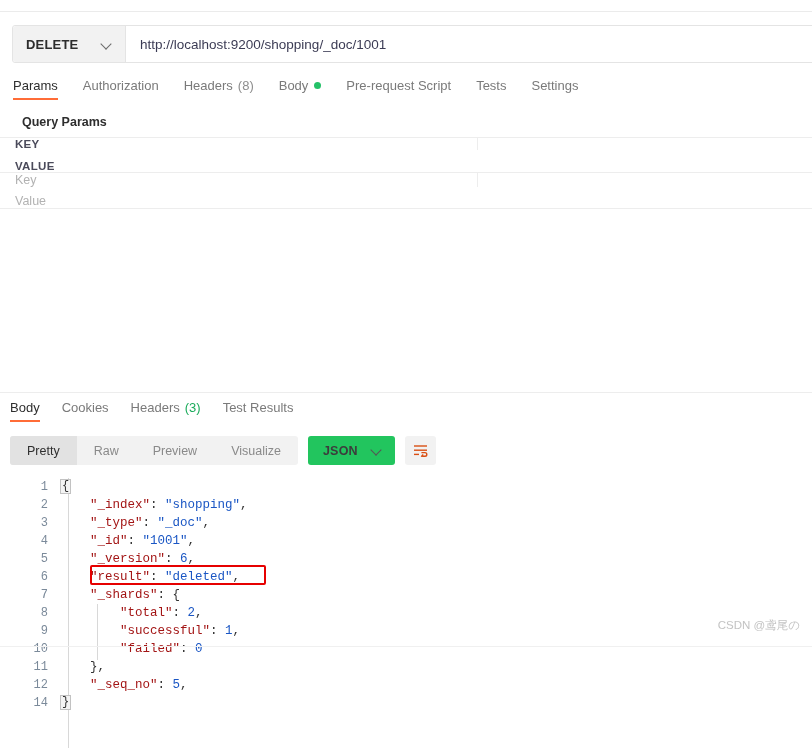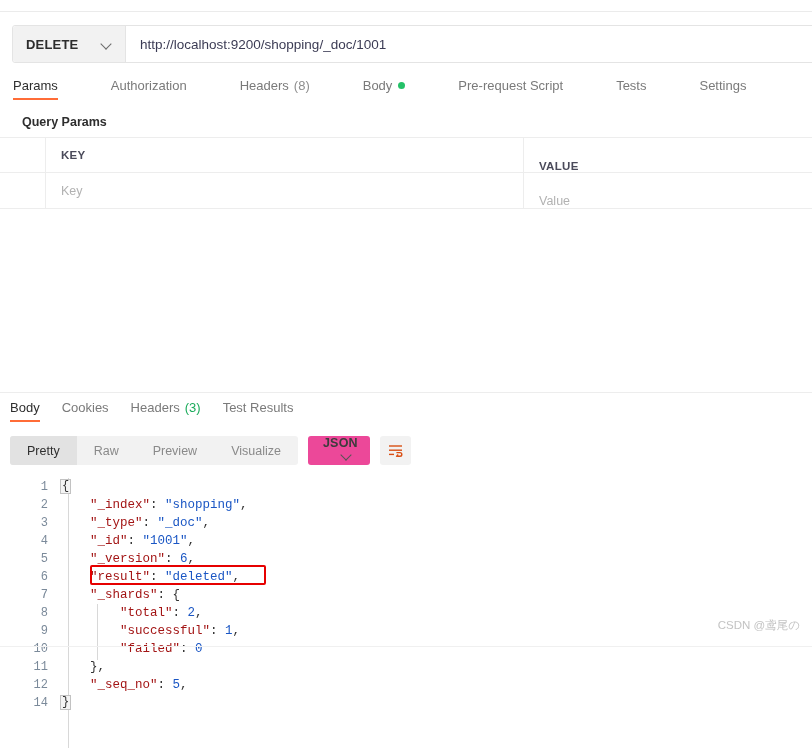--- a/index.html
+++ b/index.html
@@ -81,21 +81,20 @@
     white-space: nowrap;
   }
 
   
   .req-tabs {
     position: absolute;
     left: 0; top: 78px;
     width: 812px; height: 27px;
     display: flex;
     align-items: flex-start;
-    gap: 28px;
   }
   .tab {
     position: relative;
     font-size: 13px;
     color: #7a7a7a;
     padding: 0 0 7px 0;
     margin-right: 25px;
     cursor: pointer;
     white-space: nowrap;
     display: flex;
@@ -133,20 +132,21 @@
   .ptable {
     position: absolute;
     left: 0; top: 137px;
     width: 812px;
   }
   .prow {
     display: flex;
     height: 36px;
     border-top: 1px solid #ededed;
     border-bottom: 1px solid #ededed;
+    flex-direction: column;
   }
   .prow + .prow { border-top: none; }
   .pcell-check {
     width: 46px;
     border-right: 1px solid #ededed;
   }
   .pcell-key {
     width: 478px;
     border-right: 1px solid #ededed;
     display: flex; align-items: center;
@@ -217,27 +217,26 @@
     cursor: pointer;
     white-space: nowrap;
   }
   .seg-item.active {
     background: #e2e2e2;
     color: #2e2e2e;
   }
   .json-sel {
     margin-left: 10px;
     height: 29px;
-    background: #ec4899;
+    background: #22c55e;
     border-radius: 3px;
     display: flex;
     align-items: center;
     padding: 0 12px 0 15px;
     cursor: pointer;
-    flex-direction: column;
   }
   .json-sel .label {
     font-size: 12.5px;
     color: #3c3c3c;
     font-weight: bold;
     letter-spacing: .2px;
   }
   .json-sel .chev { margin-left: 14px; }
   .json-sel .chev::after {
     border-right-color: #555;

